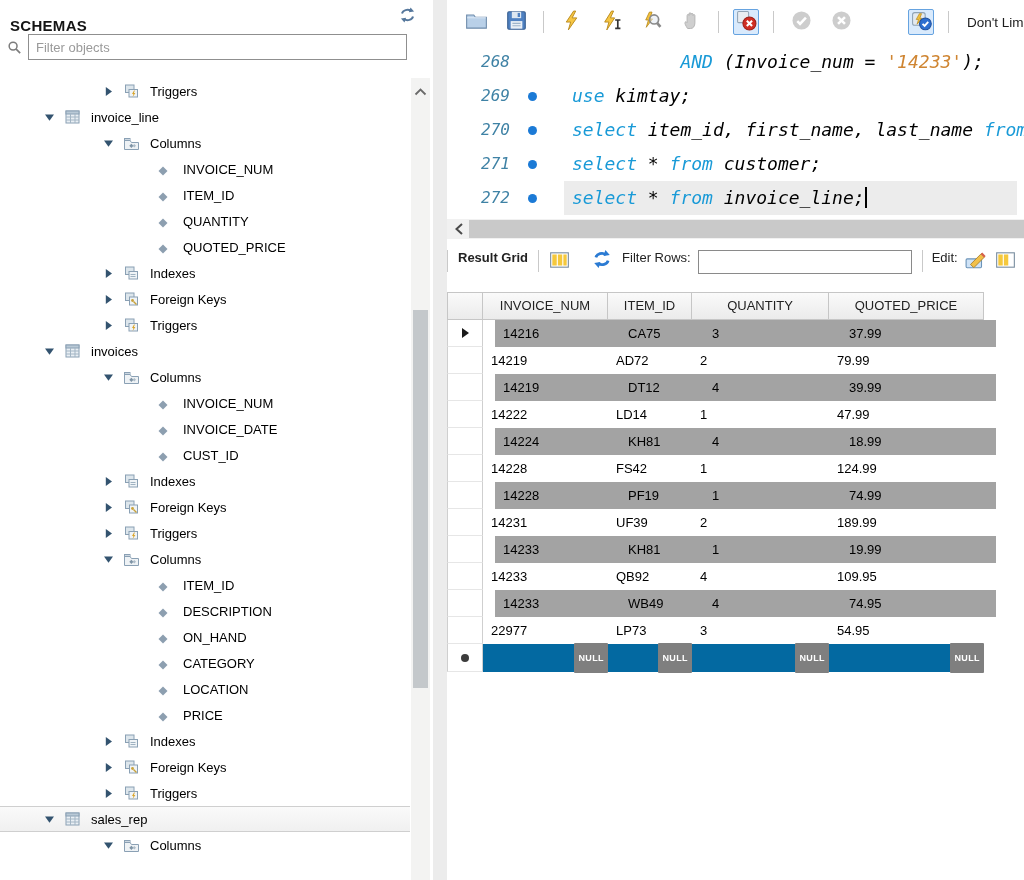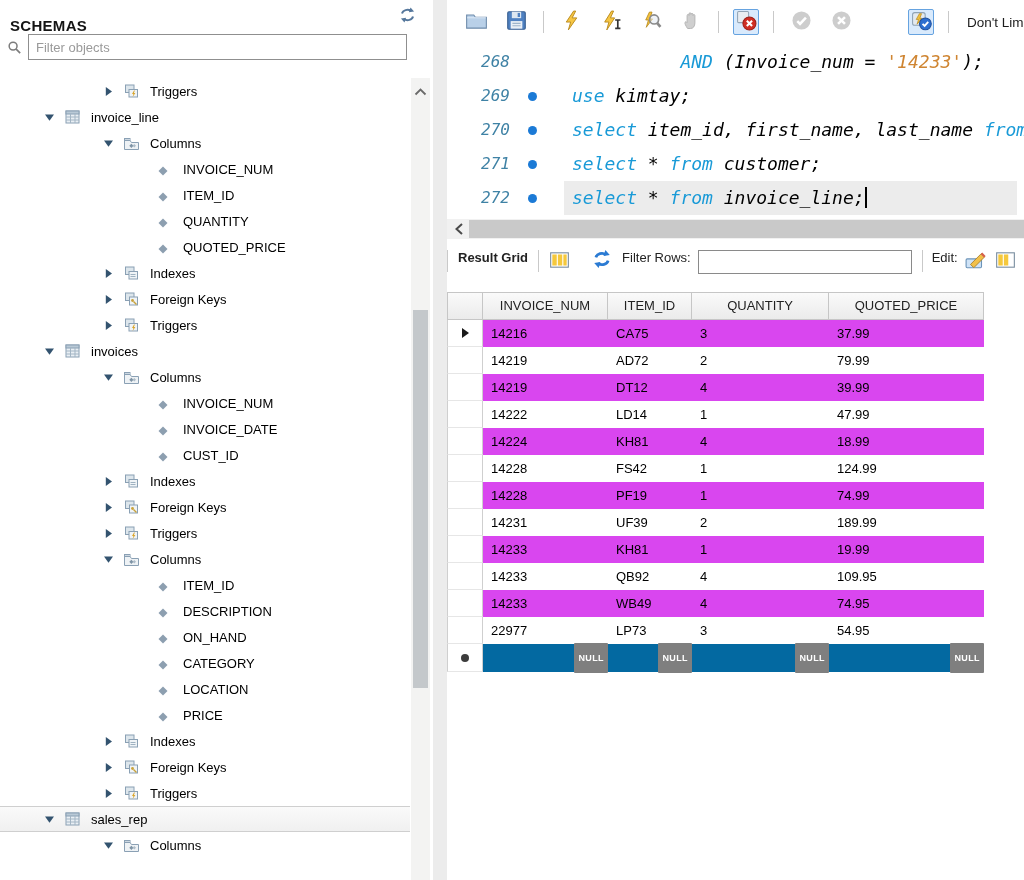--- a/index.html
+++ b/index.html
@@ -68,21 +68,21 @@
   .rt-icon { margin-left:10px; flex:none; display:flex; align-items:center; }
 
   
   #grid { position:absolute; left:0; top:292px; width:537px; border-right:1px solid #e2e2e2; }
   .ghead { display:flex; height:28px; }
   .hcell { border:1px solid #c6c6c6; border-left:none; background:linear-gradient(#fafafa,#ebebeb); font-size:13px; color:#222; text-align:center; line-height:26px; flex:none; overflow:hidden; }
   .hcell:first-child { border-left:1px solid #c6c6c6; }
   .grow { display:flex; height:27px; }
   .selcell { width:36px; flex:none; background:#fff; border-left:1px solid #cfcfcf; border-right:1px solid #cfcfcf; border-bottom:1px solid #e6e6e6; display:flex; align-items:center; justify-content:center; }
   .cells { display:flex; flex:1; background:#fff; }
-  .grow:nth-of-type(2n) .cells { background:#d946ef; }
+  .grow:nth-of-type(2n) .cells { background:#a3a3a3;margin-left:12px; }
   .gcell { flex:none; padding-left:8px; font-size:13px; color:#000; line-height:27px; overflow:hidden; white-space:nowrap; }
   .null-row { display:flex; height:28px; }
   .null-row .cells { background:#0369a1; align-items:center;text-align:right; }
   .null-badge { display:inline-block; background:#7f7f7f; color:#fff; font-size:9px; font-weight:bold; letter-spacing:.4px; padding:2px 4px 1px 4px; margin-left:2px; border-radius:1px; }
   .row-marker { width:0; height:0; border-left:7px solid #1a1a1a; border-top:5px solid transparent; border-bottom:5px solid transparent; }
   .new-row-dot { width:8px; height:8px; border-radius:50%; background:#3c3c3c; }
 </style>
 </head>
 <body>
 

